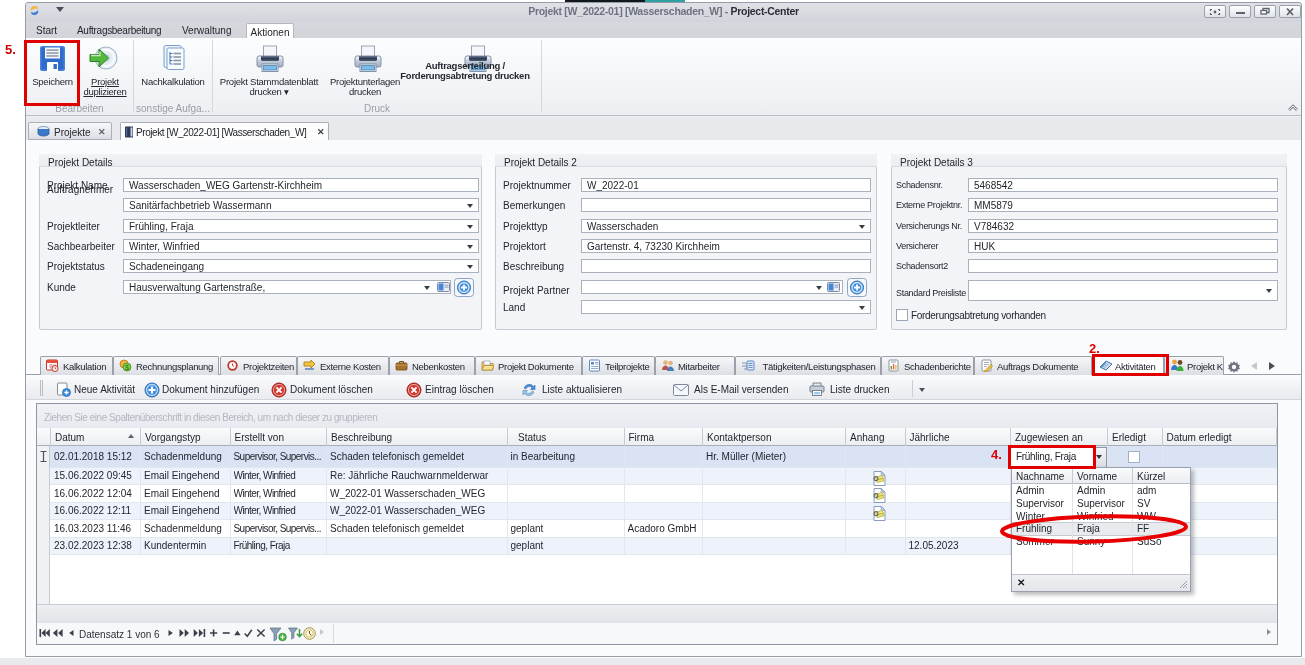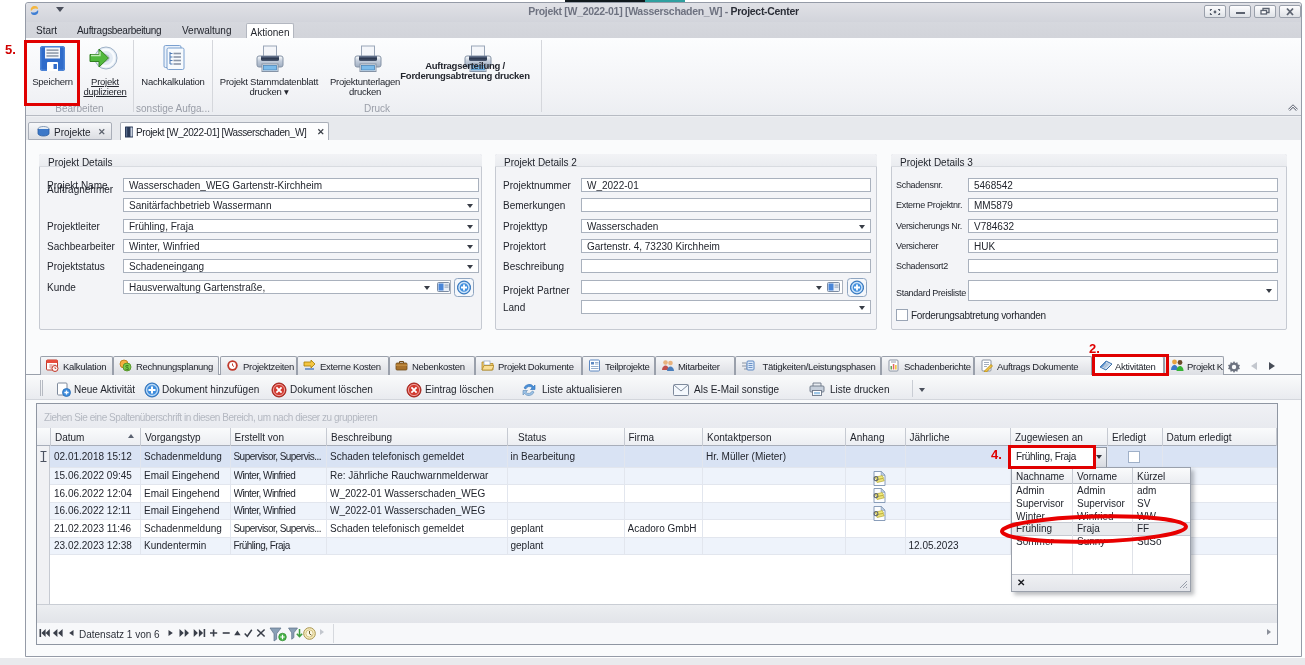--- a/index.html
+++ b/index.html
@@ -491,21 +491,21 @@
       <path d="M13 10 a5.5 5.5 0 0 1-9.5 1.5 L2 13 V8.5 H6.5 L4.8 10.2 A3.8 3.8 0 0 0 11.2 9 Z" fill="#9ec4e8" stroke="#5a88b4" stroke-width="0.6"></path>
     </svg>
   </div>
 <div class="a" style="left:542px;top:384px;white-space:nowrap;">Liste aktualisieren</div>
 <div class="a" style="left:673px;top:384px;">
     <svg width="16" height="12" viewBox="0 0 16 12">
       <rect x="0.5" y="0.5" width="15" height="11" rx="1" fill="#f4f8fd" stroke="#7e8a9c" stroke-width="1"></rect>
       <path d="M1 1 L8 7 L15 1" fill="none" stroke="#7e8a9c" stroke-width="1"></path>
     </svg>
   </div>
-<div class="a" style="left:694px;top:384px;white-space:nowrap;">Als E-Mail sonstige</div>
+<div class="a" style="left:694px;top:384px;white-space:nowrap;">Als E-Mail versenden</div>
 <div class="a" style="left:809px;top:382px;">
     <svg width="16" height="15" viewBox="0 0 16 15">
       <path d="M4 1 h8 v4 H4 Z" fill="#e8ecf1" stroke="#6b7687" stroke-width="0.9"></path>
       <rect x="1" y="4" width="14" height="6" rx="1" fill="#c6cfdb" stroke="#6b7687" stroke-width="0.9"></rect>
       <rect x="3.5" y="8.5" width="9" height="5" fill="#fff" stroke="#6b7687" stroke-width="0.9"></rect>
       <rect x="5" y="10" width="6" height="2.3" fill="#9fc8e8"></rect>
     </svg>
   </div>
 <div class="a" style="left:830px;top:384px;white-space:nowrap;">Liste drucken</div>
 <div class="a" style="left:912px;top:380px;width:1px;height:17px;background:#c9cdd4;"></div>
@@ -613,21 +613,21 @@
 <div class="a" style="left:229.5px;top:520px;width:1px;height:17.5px;background:#e2e6ee;"></div>
 <div class="a" style="left:326.0px;top:520px;width:1px;height:17.5px;background:#e2e6ee;"></div>
 <div class="a" style="left:506.5px;top:520px;width:1px;height:17.5px;background:#e2e6ee;"></div>
 <div class="a" style="left:623.5px;top:520px;width:1px;height:17.5px;background:#e2e6ee;"></div>
 <div class="a" style="left:702.0px;top:520px;width:1px;height:17.5px;background:#e2e6ee;"></div>
 <div class="a" style="left:845.0px;top:520px;width:1px;height:17.5px;background:#e2e6ee;"></div>
 <div class="a" style="left:904.5px;top:520px;width:1px;height:17.5px;background:#e2e6ee;"></div>
 <div class="a" style="left:1010.0px;top:520px;width:1px;height:17.5px;background:#e2e6ee;"></div>
 <div class="a" style="left:1107.0px;top:520px;width:1px;height:17.5px;background:#e2e6ee;"></div>
 <div class="a" style="left:1161.5px;top:520px;width:1px;height:17.5px;background:#e2e6ee;"></div>
-<div class="a" style="left:54.0px;top:522.8px;width:85px;white-space:nowrap;overflow:hidden;">21.02.2023 11:46</div>
+<div class="a" style="left:54.0px;top:522.8px;width:85px;white-space:nowrap;overflow:hidden;">16.03.2023 11:46</div>
 <div class="a" style="left:144.0px;top:522.8px;width:84px;white-space:nowrap;overflow:hidden;">Schadenmeldung</div>
 <div class="a" style="letter-spacing:-0.55px;left:233.5px;top:522.8px;width:92px;white-space:nowrap;overflow:hidden;">Supervisor, Supervis...</div>
 <div class="a" style="left:330.0px;top:522.8px;width:176px;white-space:nowrap;overflow:hidden;">Schaden telefonisch gemeldet</div>
 <div class="a" style="left:510.5px;top:522.8px;width:112px;white-space:nowrap;overflow:hidden;">geplant</div>
 <div class="a" style="left:627.5px;top:522.8px;width:74px;white-space:nowrap;overflow:hidden;">Acadoro GmbH</div>
 <div class="a" style="left:50px;top:537.5px;width:1227px;height:17.5px;background:#eef3fb;border-bottom:1px solid #e2e6ee;"></div>
 <div class="a" style="left:140.0px;top:537.5px;width:1px;height:17.5px;background:#e2e6ee;"></div>
 <div class="a" style="left:229.5px;top:537.5px;width:1px;height:17.5px;background:#e2e6ee;"></div>
 <div class="a" style="left:326.0px;top:537.5px;width:1px;height:17.5px;background:#e2e6ee;"></div>
 <div class="a" style="left:506.5px;top:537.5px;width:1px;height:17.5px;background:#e2e6ee;"></div>

